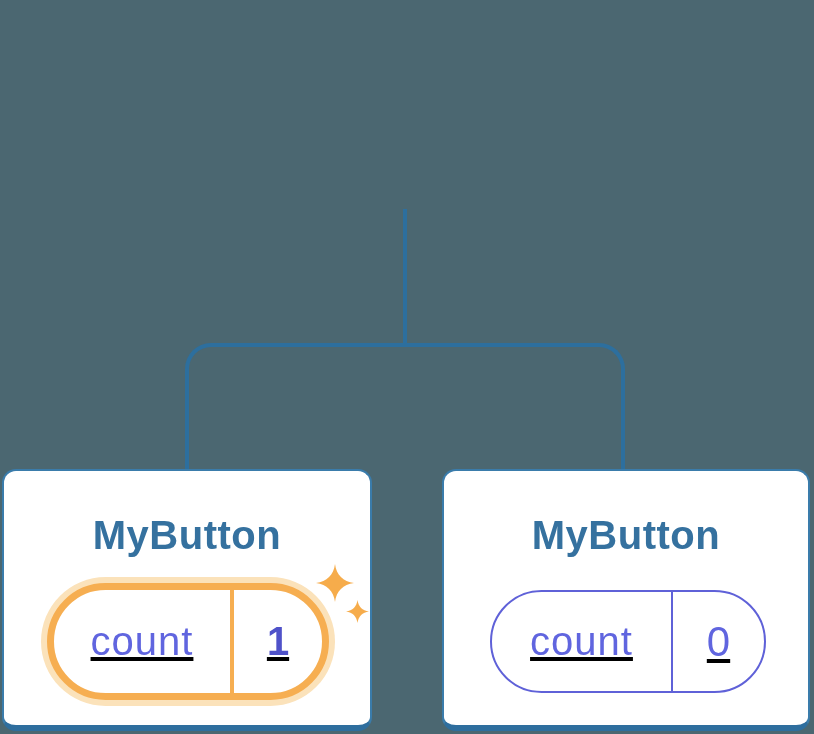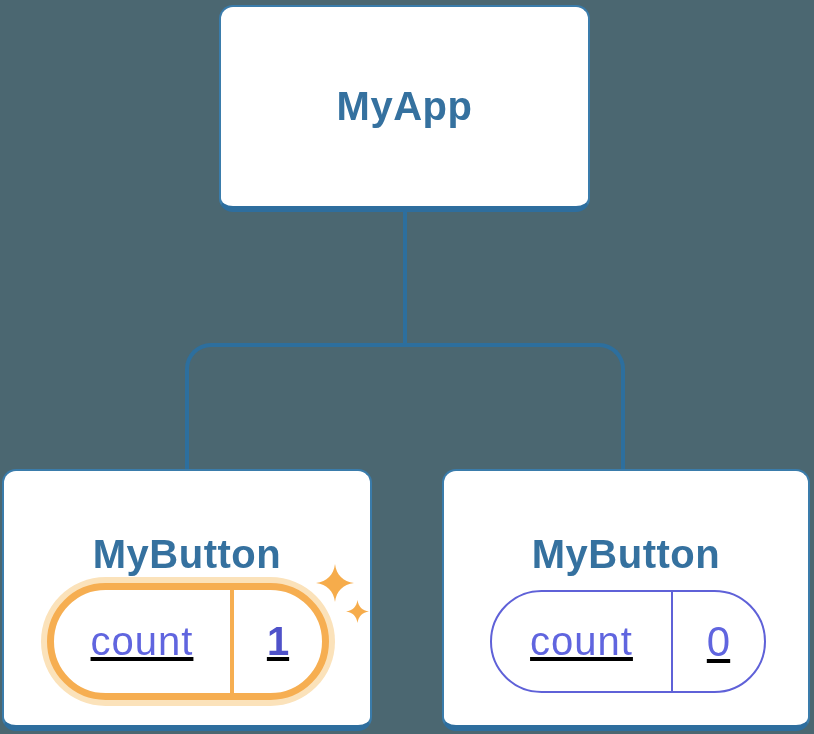--- a/index.html
+++ b/index.html
@@ -42,21 +42,21 @@
   .card-child-right{ left:442px; top:469px; width:368px; height:262px; }
   .node-title{
     color:var(--blue-text);
     font-size:40px;
     font-weight:700;
     letter-spacing:0.5px;
     white-space:nowrap;
   }
   .child-title{
     position:absolute;
-    left:0; right:0; top:61px;
+    left:0; right:0; top:42px;
     text-align:center;
   }
   
   .connector-stem{
     position:absolute;
     left:403px; top:209px;
     width:4px; height:138px;
     background:var(--blue-line);
   }
   .connector-branch{
@@ -112,23 +112,20 @@
   .sparkle svg{ display:block; width:100%; height:100%; fill:var(--sparkle); }
 </style>
 </head>
 <body>
 
 <div class="canvas">
 
   <div class="connector-stem"></div>
   <div class="connector-branch"></div>
 
-  <div class="node-card card-root">
-    <div class="node-title">MyApp</div>
-  </div>
 
   <div class="node-card card-child-left">
     <div class="node-title child-title">MyButton</div>
 
     <div class="state-pill pill-highlight">
       <div class="pill-key">count</div>
       <div class="pill-value">1</div>
     </div>
 
     <div class="sparkle sparkle-large">

